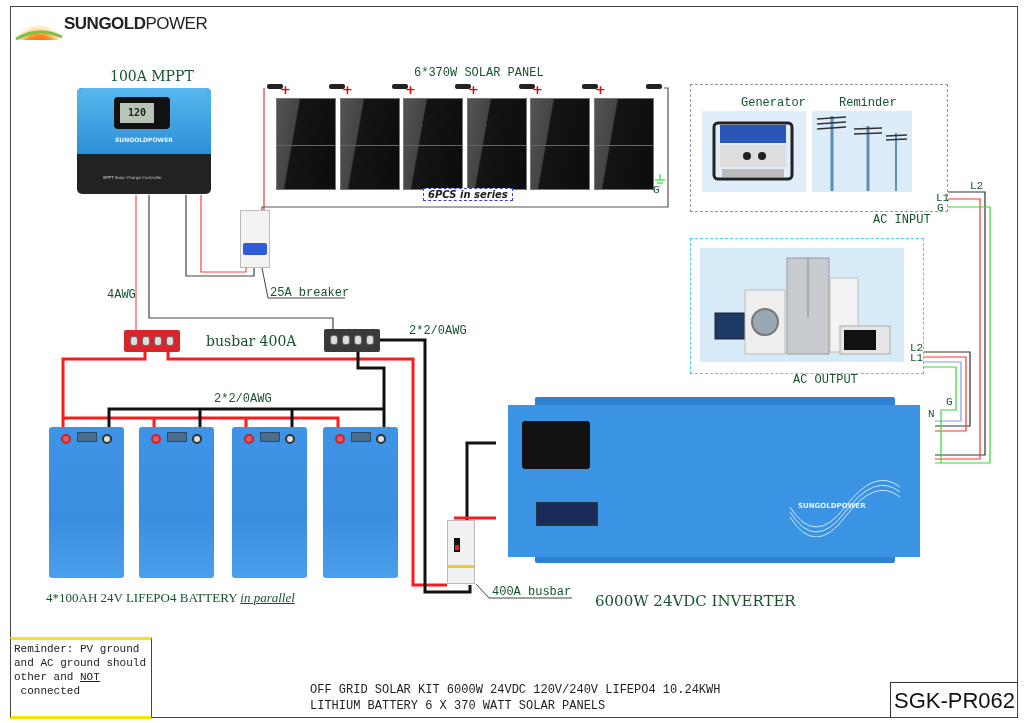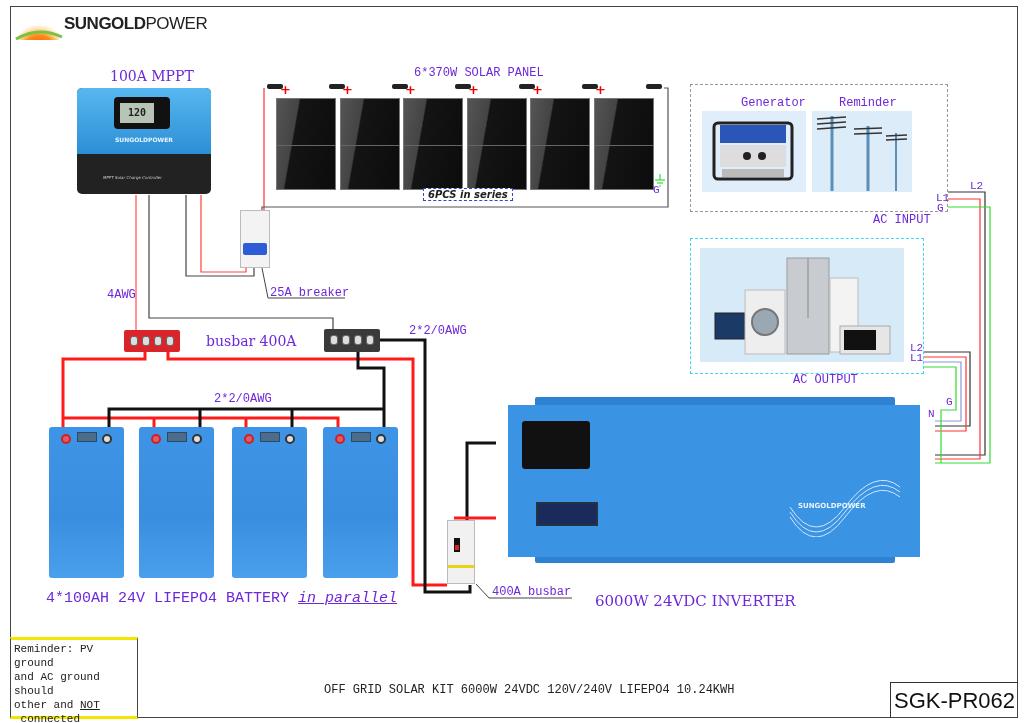--- a/index.html
+++ b/index.html
@@ -1,19 +1,19 @@
 <!DOCTYPE html>
 <html><head>
 <meta charset="utf-8">
 <style>
   html,body{margin:0;padding:0;background:#fff;}
   body{width:1024px;height:723px;position:relative;overflow:hidden;font-family:"DejaVu Serif","Liberation Serif",serif;color:#222;}
   .abs{position:absolute;}
   .frame{position:absolute;left:10px;top:6px;width:1008px;height:712px;border:1.5px solid #444;box-sizing:border-box;}
-  .lbl{position:absolute;font-family:"Liberation Mono","DejaVu Sans Mono",monospace;font-size:12px;color:#6d28d9;white-space:nowrap;}
+  .lbl{position:absolute;font-family:"Liberation Mono","DejaVu Sans Mono",monospace;font-size:12px;color:#14532d;white-space:nowrap;}
   .lbl-lg{font-size:15px;}
   .logo-text{position:absolute;left:64px;top:14px;font-family:"Liberation Sans",sans-serif;font-weight:bold;font-size:17px;letter-spacing:-0.5px;color:#222;}
   .logo-text .thin{font-weight:normal;text-align:right;}
   .panel{position:absolute;top:98px;width:60px;height:92px;background:linear-gradient(100deg,#555 0%,#444 30%,#141414 32%,#0c0c0c 100%);border:1px solid #777;box-sizing:border-box;}
   .panel:after{content:"";position:absolute;left:0;right:0;top:46px;height:1px;background:#666;}
   .conn{position:absolute;top:84px;width:16px;height:5px;background:#222;border-radius:2px;}
   .plus{position:absolute;top:84px;color:#e00;font:bold 13px "DejaVu Sans",sans-serif;line-height:12px;}
   .series{position:absolute;left:423px;top:188px;padding:0 4px;border:1px dashed #3344cc;font:italic bold 10px "DejaVu Sans",sans-serif;color:#222;background:#fff;}
   .mppt{position:absolute;left:77px;top:88px;width:134px;height:106px;border-radius:5px;overflow:hidden;background:#222;}
   .mppt .top{position:absolute;left:0;top:0;width:100%;height:66px;background:linear-gradient(180deg,#58b7f0,#2c8fd5);}
@@ -42,23 +42,23 @@
   .inverter .brand{position:absolute;left:298px;top:105px;font:bold 7px "DejaVu Sans",sans-serif;color:#e8f4ff;}
   .breaker-big{position:absolute;left:447px;top:520px;width:28px;height:64px;background:#f1f1f1;border:1px solid #bbb;box-sizing:border-box;}
   .breaker-big .sw{position:absolute;left:6px;top:17px;width:6px;height:14px;background:#111;}
   .breaker-big .sw:after{content:"";position:absolute;left:1px;top:7px;width:4px;height:5px;background:#d22;}
   .breaker-big .ystrip{position:absolute;left:0;top:44px;width:100%;height:3px;background:#e8d21a;}
   .ac-in{position:absolute;left:690px;top:84px;width:258px;height:128px;border:1.5px dashed #999;box-sizing:border-box;}
   .gen{position:absolute;left:702px;top:111px;width:104px;height:81px;background:#dfeefa;}
   .util{position:absolute;left:812px;top:111px;width:100px;height:81px;background:#dcecf9;}
   .ac-out{position:absolute;left:690px;top:238px;width:234px;height:136px;border:1.5px dashed #3fd8ee;box-sizing:border-box;}
   .appl{position:absolute;left:700px;top:248px;width:204px;height:114px;background:#d7eaf8;}
-  .reminder{position:absolute;left:10px;top:637px;width:128px;height:82px;border:1px solid #444;border-top:3px solid #f4e600;border-bottom:3px solid #f4e600;box-sizing:border-box;padding:2px 3px;font:11px "Liberation Mono","DejaVu Sans Mono",monospace;line-height:14px;color:#222;background:#fff;}
+  .reminder{position:absolute;left:10px;top:637px;width:142px;height:82px;border:1px solid #444;border-top:3px solid #f4e600;border-bottom:3px solid #f4e600;box-sizing:border-box;padding:2px 3px;font:11px "Liberation Mono","DejaVu Sans Mono",monospace;line-height:14px;color:#222;background:#fff;}
   .reminder u{text-decoration:underline;text-align:center;}
-  .footer-text{position:absolute;left:324px;top:682px;font:12px "Liberation Mono","DejaVu Sans Mono",monospace;line-height:16px;color:#222;white-space:pre;}
+  .footer-text{position:absolute;left:310px;top:682px;font:12px "Liberation Mono","DejaVu Sans Mono",monospace;line-height:16px;color:#222;white-space:pre;}
   .code-box{position:absolute;left:890px;top:682px;width:128px;height:36px;border:1px solid #333;border-right:none;border-bottom:none;box-sizing:border-box;font:22px "Liberation Sans Narrow","Liberation Sans",sans-serif;text-align:center;line-height:36px;color:#111;}
   svg.wires{position:absolute;left:0;top:0;}
 </style>
 </head>
 <body>
 
 <div class="frame"></div>
 
 <svg class="abs" style="left:14px;top:12px" width="50" height="28">
   <defs>
@@ -188,21 +188,21 @@
 <div class="battery" style="left:232px">
     <div class="tpos"></div>
     <div class="disp"></div>
     <div class="tneg"></div>
   </div>
 <div class="battery" style="left:323px">
     <div class="tpos"></div>
     <div class="disp"></div>
     <div class="tneg"></div>
   </div>
-<div class="lbl" style="left:46px;top:590px;font-family:Liberation Mono, monospace;font-size:15px"><span>4*100AH 24V LIFEPO4 BATTERY</span> <span style="font-style:italic;text-decoration:underline">in parallel</span></div>
+<div class="lbl" style="left:46px;top:590px;font-family:Liberation Serif, serif;font-size:13px"><span>4*100AH 24V LIFEPO4 BATTERY</span> <span style="font-style:italic;text-decoration:underline">in parallel</span></div>
 
 <div class="breaker-big">
     <div class="sw"></div>
     <div class="ystrip"></div>
   </div>
 <div class="lbl" style="left:492px;top:585px">400A busbar</div>
 
 <div class="inverter">
   <div class="rail" style="top:0"></div>
   <div class="rail" style="top:154px"></div>
@@ -269,14 +269,14 @@
 <div class="lbl" style="left:928px;top:408px;font-size:11px">N</div>
 <div class="lbl" style="left:946px;top:396px;font-size:11px">G</div>
 
 <div class="reminder">
   <div>Reminder: PV ground</div>
   <div>and AC ground should</div>
   <div><span style="white-space:pre">other and </span><u>NOT</u><span style="white-space:pre"> connected</span></div>
 
 </div>
 
-<div class="footer-text"><div>OFF GRID SOLAR KIT 6000W 24VDC 120V/240V LIFEPO4 10.24KWH</div></div>
+<div class="footer-text"><div>OFF GRID SOLAR KIT 6000W 24VDC 120V/240V LIFEPO4 10.24KWH</div><div>LITHIUM BATTERY 6 X 370 WATT SOLAR PANELS</div></div>
 <div class="code-box">SGK-PR062</div>
 
 </body></html>

